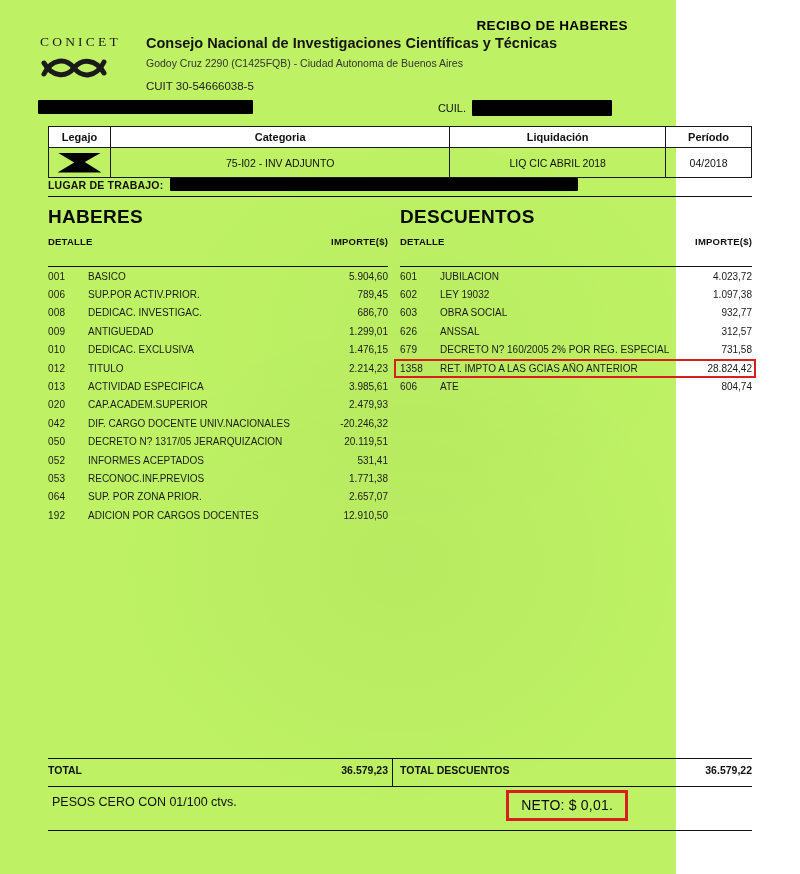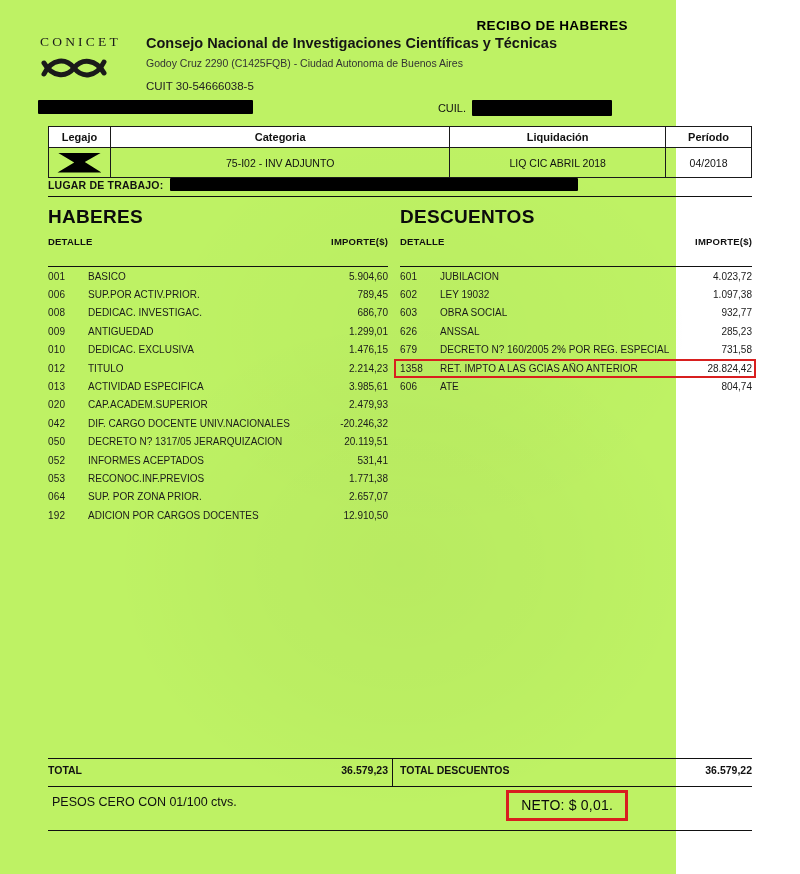--- a/index.html
+++ b/index.html
@@ -476,21 +476,21 @@
             <span class="amt">1.097,38</span>
           </div>
           <div class="row">
             <span class="code">603</span>
             <span class="desc">OBRA SOCIAL</span>
             <span class="amt">932,77</span>
           </div>
           <div class="row">
             <span class="code">626</span>
             <span class="desc">ANSSAL</span>
-            <span class="amt">285,23</span>
+            <span class="amt">312,57</span>
           </div>
           <div class="row">
             <span class="code">679</span>
             <span class="desc">DECRETO N? 160/2005 2% POR REG. ESPECIAL CIC</span>
             <span class="amt">731,58</span>
           </div>
           <div class="row highlight">
             <span class="code">1358</span>
             <span class="desc">RET. IMPTO A LAS GCIAS AÑO ANTERIOR</span>
             <span class="amt">28.824,42</span>

